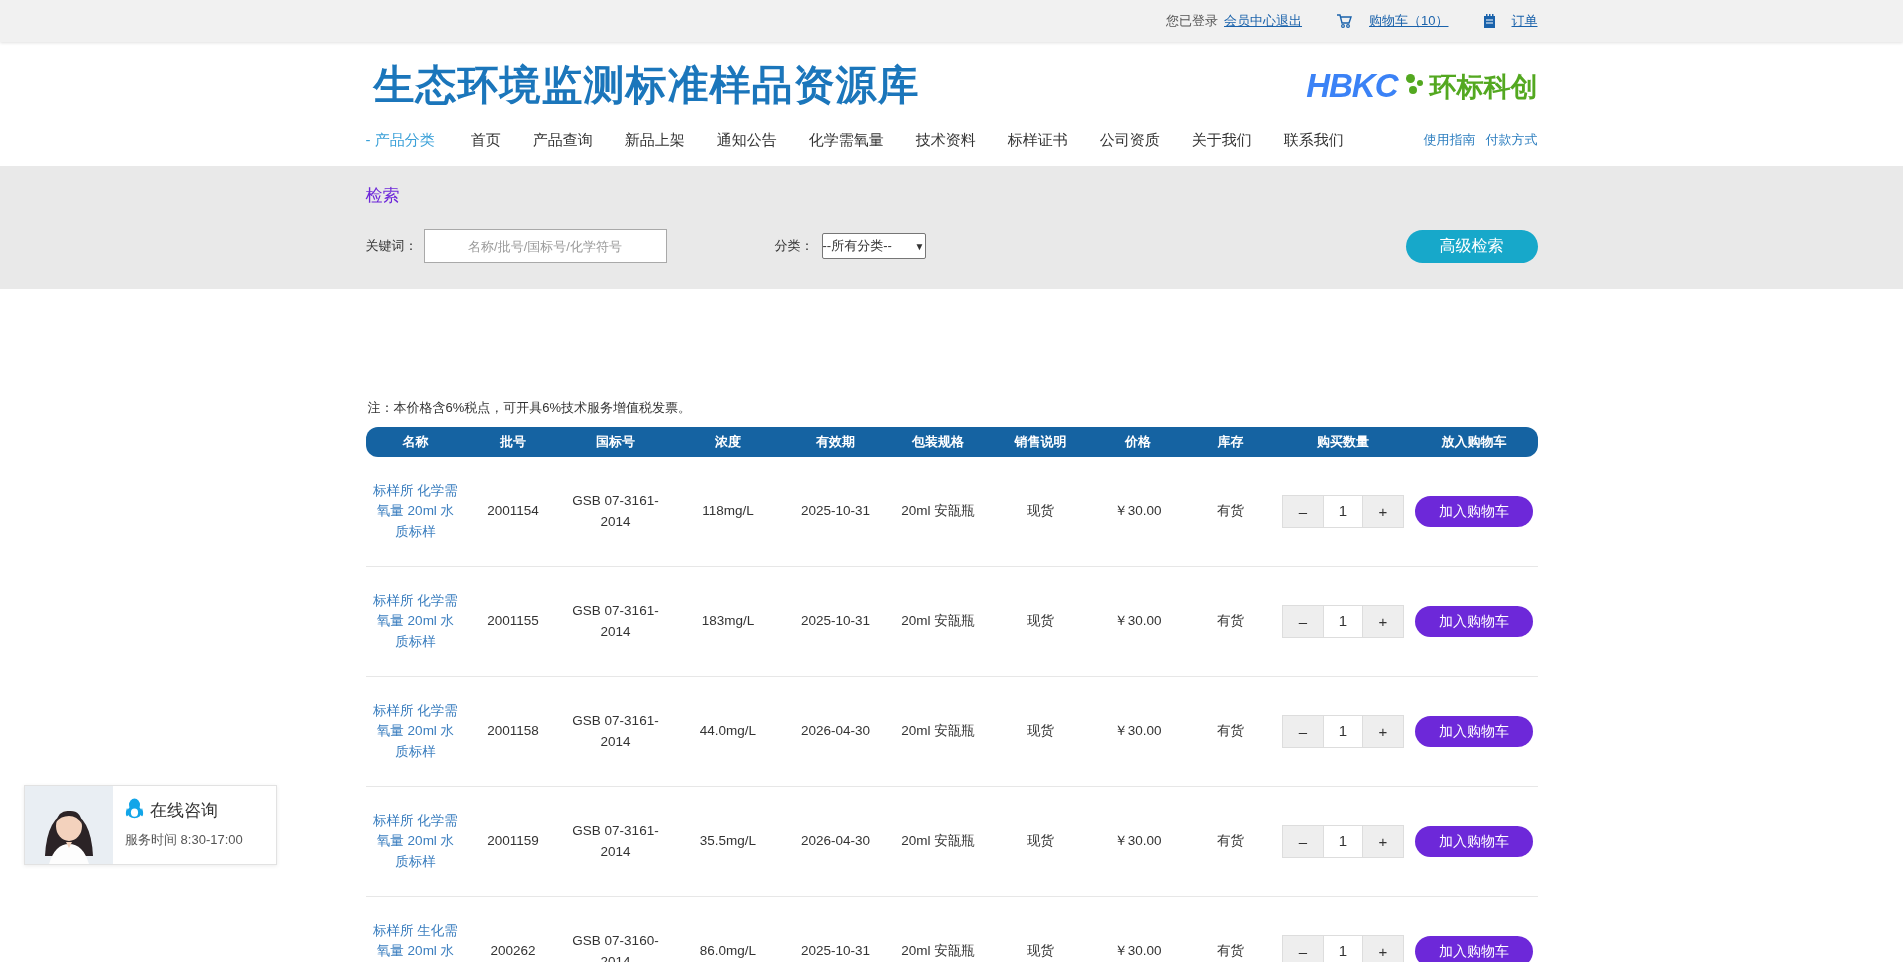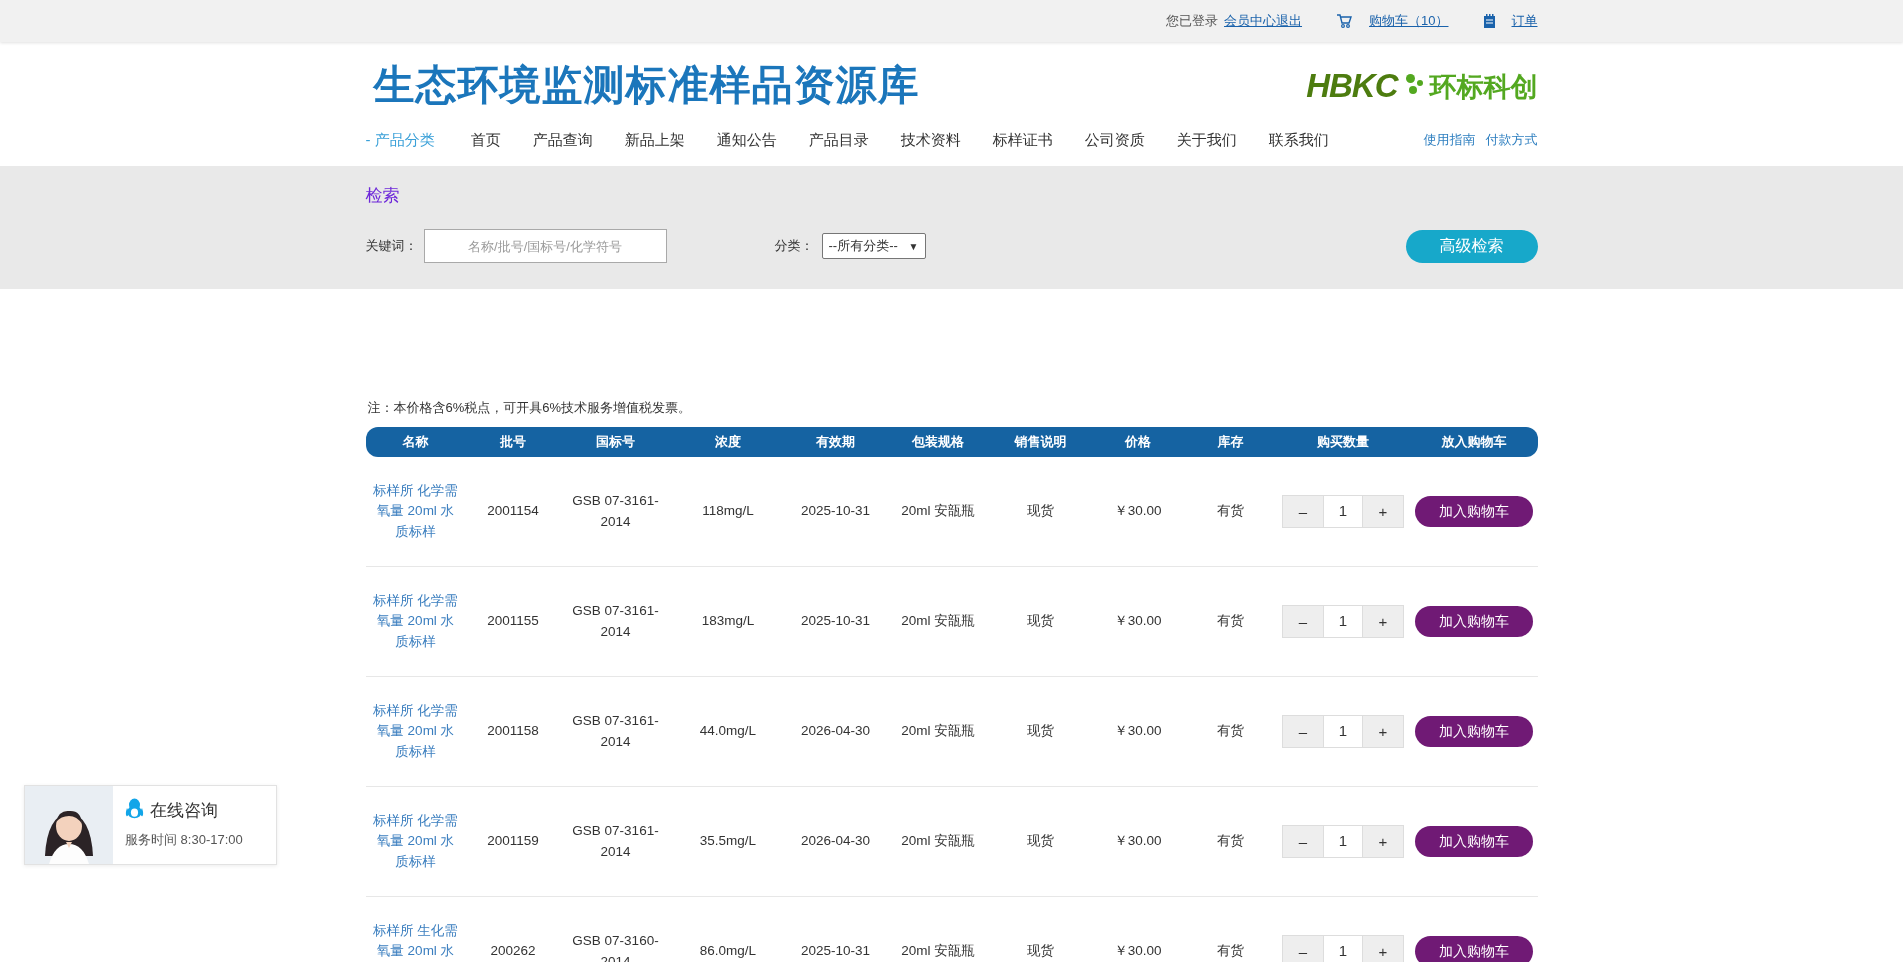--- a/index.html
+++ b/index.html
@@ -13,21 +13,21 @@
   .topbar a { color:#1a62ab; text-decoration:underline; cursor:pointer; }
   .topbar .sp-sm { width:6px; }
   .topbar .sp-lg { width:34px; }
   .iconlink { display:inline-flex; align-items:center; gap:16px; }
   .iconlink svg { display:block; }
 
   
   .header { height:78px; display:flex; align-items:center; justify-content:space-between; padding-top:8px; }
   .site-title { font-size:41px; font-weight:900; color:#1b76bb; letter-spacing:1px; padding-left:8px; }
   .brand { display:flex; align-items:flex-end; gap:6px; }
-  .brand-abbr { font-size:33px; font-weight:900; font-style:italic; color:#4d7c0f; letter-spacing:-1px; line-height:1; }
+  .brand-abbr { font-size:33px; font-weight:900; font-style:italic; color:#3b82f6; letter-spacing:-1px; line-height:1; }
   .brand-dots { position:relative; width:20px; height:30px; }
   .brand-dots i { position:absolute; border-radius:50%; background:#53a820; }
   .brand-dots i:nth-child(1){ width:9px; height:9px; left:2px; top:2px; }
   .brand-dots i:nth-child(2){ width:6px; height:6px; left:13px; top:8px; }
   .brand-dots i:nth-child(3){ width:8px; height:8px; left:5px; top:14px; }
   .brand-name { font-size:27px; font-weight:900; color:#53a820; line-height:1.05; }
 
   
   .nav { height:40px; display:flex; align-items:center; font-size:15px; }
   .nav-active { color:#3aa0d8; cursor:pointer; margin-right:36px; }
@@ -39,21 +39,21 @@
   
   .search-band { background:#e9e9e9; padding:18px 0 26px; margin-top:6px; }
   .search-title { font-size:17px; color:#6d28d9; margin-bottom:22px; }
   .search-row { display:flex; align-items:center; font-size:13px; }
   .kw-label, .cat-label { color:#333; }
   .kw-input { width:243px; height:34px; border:1px solid #a9a9a9; background:#fff; margin-left:6px;
     text-align:center; font-size:13px; color:#333; outline:none; }
   .kw-input::placeholder { color:#9a9a9a; }
   .cat-label { margin-left:108px; }
   .cat-select { margin-left:8px; width:104px; height:26px; background:#fff; border:1px solid #767676; border-radius:2px;
-    display:flex; align-items:center; justify-content:space-between; padding:0 6px; font-size:13px; cursor:pointer; }
+    display:flex; align-items:center; justify-content:space-between; padding:0 0; font-size:13px; cursor:pointer; }
   .cat-caret { font-size:10px; color:#333; }
   .adv-btn { margin-left:auto; width:132px; height:33px; border:none; border-radius:17px; background:#17a8ca;
     color:#fff; font-size:16px; cursor:pointer; font-family:inherit; }
 
   
   .note { margin-top:110px; font-size:13px; color:#333; padding-left:2px; }
   .table { margin-top:10px; }
   .thead { display:flex; height:30px; background:#1563a2; align-items:center;border-radius:12px; }
   .th { color:#fff; font-size:13px; font-weight:bold; text-align:center; }
   .trow { display:flex; align-items:center; height:110px; border-bottom:1px solid #e7e7e7; font-size:13.5px; }
@@ -61,21 +61,21 @@
   .c0{flex:0 0 100px;} .c1{flex:0 0 95px;} .c2{flex:0 0 110px;} .c3{flex:0 0 115px;}
   .c4{flex:0 0 100px;} .c5{flex:0 0 105px;} .c6{flex:0 0 100px;} .c7{flex:0 0 95px;}
   .c8{flex:0 0 90px;} .c9{flex:0 0 135px;} .c10{flex:0 0 127px;}
   .td.c0 { padding:0 6px; }
   .name-link { color:#3a7ebf; text-decoration:none; cursor:pointer; }
   .td.c2 { padding:0 5px; }
   .stepper { display:flex; margin:0 auto; width:122px; height:33px; border:1px solid #ddd; background:#eee; }
   .step-btn { flex:0 0 40px; border:none; background:#eee; font-size:15px; color:#333; cursor:pointer; font-family:inherit; }
   .qty-val { flex:1; background:#fff; border-left:1px solid #ddd; border-right:1px solid #ddd;
     display:flex; align-items:center; justify-content:center; font-size:15px; cursor:text; }
-  .add-btn { width:118px; height:31px; border:none; border-radius:16px; background:#701a75; color:#fff;
+  .add-btn { width:118px; height:31px; border:none; border-radius:16px; background:#6d28d9; color:#fff;
     font-size:14px; cursor:pointer; font-family:inherit; }
 
   
   .consult { position:fixed; left:24px; top:785px; width:253px; height:80px; background:#fff;
     border:1px solid #e2e2e2; box-shadow:0 1px 4px rgba(0,0,0,.08); display:flex; }
   .consult-photo { flex:0 0 88px; height:78px; overflow:hidden; }
   .consult-right { flex:1; padding:12px 0 0 12px; }
   .consult-title-row { display:flex; align-items:center; gap:6px; }
   .consult-title { font-size:17px; color:#333; }
   .consult-hours { font-size:13px; color:#555; margin-top:8px; }
@@ -130,21 +130,21 @@
   </div>
 </div>
 
 <div class="nav container">
   <a class="nav-active">- 产品分类</a>
   <div id="nav-items">
       <a class="nav-link">首页</a>
       <a class="nav-link">产品查询</a>
       <a class="nav-link">新品上架</a>
       <a class="nav-link">通知公告</a>
-      <a class="nav-link">产品目录</a>
+      <a class="nav-link">化学需氧量</a>
       <a class="nav-link">技术资料</a>
       <a class="nav-link">标样证书</a>
       <a class="nav-link">公司资质</a>
       <a class="nav-link">关于我们</a>
       <a class="nav-link">联系我们</a>
     </div>
   <div class="nav-right" id="nav-right">
       <a>使用指南</a>
       <a>付款方式</a>
     </div>

